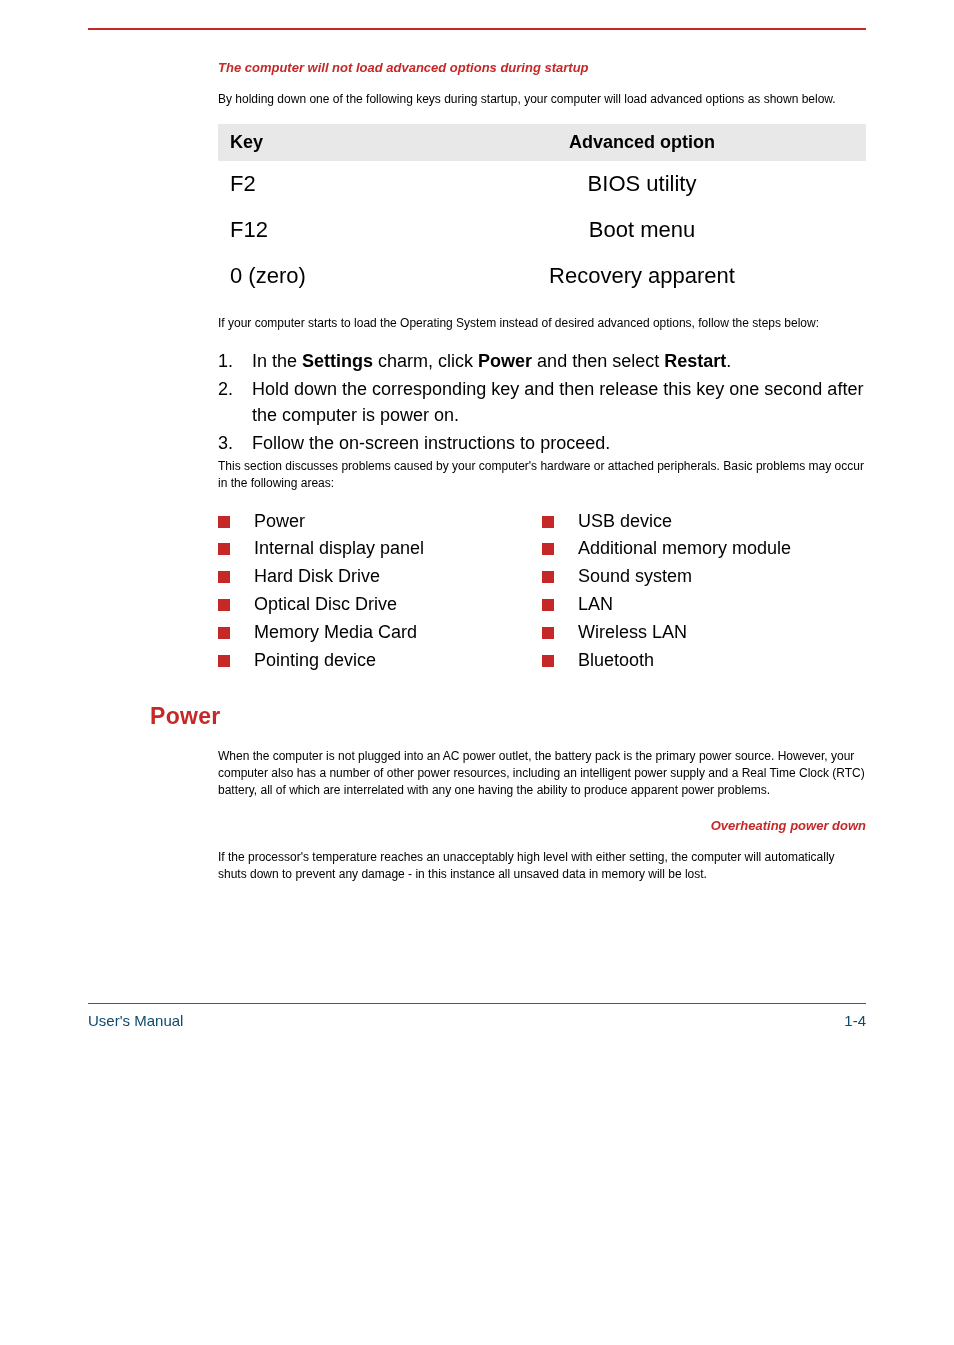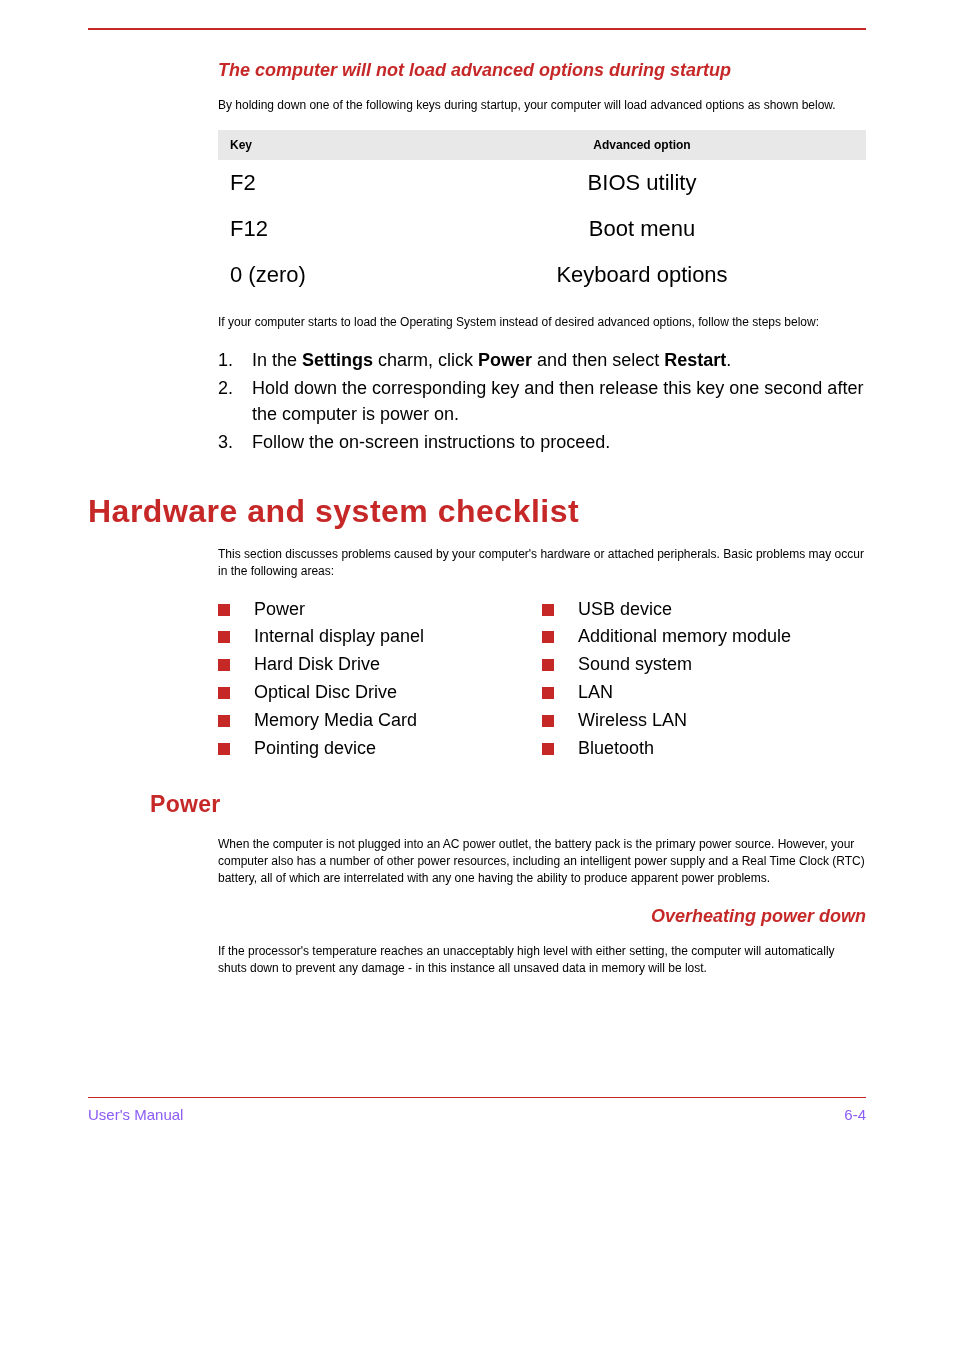--- a/index.html
+++ b/index.html
@@ -19,41 +19,41 @@
     }
     .top-rule {
       border-top: 2px solid #c62828;
       margin-top: 28px;
       margin-bottom: 30px;
     }
     .subsection-title {
       color: #c62828;
       font-weight: bold;
       font-style: italic;
-      font-size: 18px;
+      font-size: 13px;
       margin-left: 130px;
       margin-bottom: 16px;
     }
     .body-text {
       font-size: 12px;
       line-height: 1.4;
       margin-left: 130px;
       margin-bottom: 16px;
     }
     .key-table {
       margin-left: 130px;
       margin-bottom: 16px;
       width: calc(100% - 130px);
     }
     .key-table-header {
       display: flex;
       background: #e8e8e8;
       padding: 8px 12px;
       font-weight: bold;
-      font-size: 12px;
+      font-size: 18px;
     }
     .key-table-row {
       display: flex;
       padding: 10px 12px 10px 12px;
       font-size: 22px;
     }
     .col-key {
       width: 200px;
     }
     .col-option {
@@ -115,21 +115,21 @@
       letter-spacing: 0.3px;
     }
     .bottom-rule {
       border-top: 1px solid #c62828;
       margin-top: 120px;
     }
     .footer {
       display: flex;
       justify-content: space-between;
       font-size: 15px;
-      color: #8b5cf6;
+      color: #0c4a6e;
       padding-top: 8px;
     }
   </style>
 </head>
 <body>
 
 <div class="page">
   <div class="top-rule"></div>
 
   <div class="subsection-title">The computer will not load advanced options during startup</div>
@@ -144,21 +144,21 @@
     <div class="key-table-row">
       <div class="col-key">F2</div>
       <div class="col-option">BIOS utility</div>
     </div>
     <div class="key-table-row">
       <div class="col-key">F12</div>
       <div class="col-option">Boot menu</div>
     </div>
     <div class="key-table-row">
       <div class="col-key">0 (zero)</div>
-      <div class="col-option">Keyboard options</div>
+      <div class="col-option">Recovery apparent</div>
     </div>
   </div>
 
   <div class="body-text">If your computer starts to load the Operating System instead of desired advanced options, follow the steps below:</div>
 
   <div class="ordered-list">
     <div class="ol-item">
       <div class="ol-num">1.</div>
       <div class="ol-text">
         <span>In the </span><b>Settings</b><span> charm, click </span><b>Power</b><span> and then select </span><b>Restart</b><span>.</span>
@@ -167,21 +167,20 @@
     <div class="ol-item">
       <div class="ol-num">2.</div>
       <div class="ol-text">Hold down the corresponding key and then release this key one second after the computer is power on.</div>
     </div>
     <div class="ol-item">
       <div class="ol-num">3.</div>
       <div class="ol-text">Follow the on-screen instructions to proceed.</div>
     </div>
   </div>
 
-  <div class="section-title">Hardware and system checklist</div>
 
   <div class="body-text">This section discusses problems caused by your computer's hardware or attached peripherals. Basic problems may occur in the following areas:</div>
 
   <div class="two-col-lists">
     <div class="col-list">
       <div class="bullet-item">
           <span class="bullet-square"></span>
           <span>Power</span>
         </div>
       <div class="bullet-item">
@@ -237,15 +236,15 @@
 
   <div class="body-text">When the computer is not plugged into an AC power outlet, the battery pack is the primary power source. However, your computer also has a number of other power resources, including an intelligent power supply and a Real Time Clock (RTC) battery, all of which are interrelated with any one having the ability to produce apparent power problems.</div>
 
   <div class="subsection-title" style="margin-top:20px;text-align:right;">Overheating power down</div>
 
   <div class="body-text">If the processor's temperature reaches an unacceptably high level with either setting, the computer will automatically shuts down to prevent any damage - in this instance all unsaved data in memory will be lost.</div>
 
   <div class="bottom-rule"></div>
   <div class="footer">
     <span>User's Manual</span>
-    <span>6-4</span>
+    <span>1-4</span>
   </div>
 </div>
 
 </body></html>

